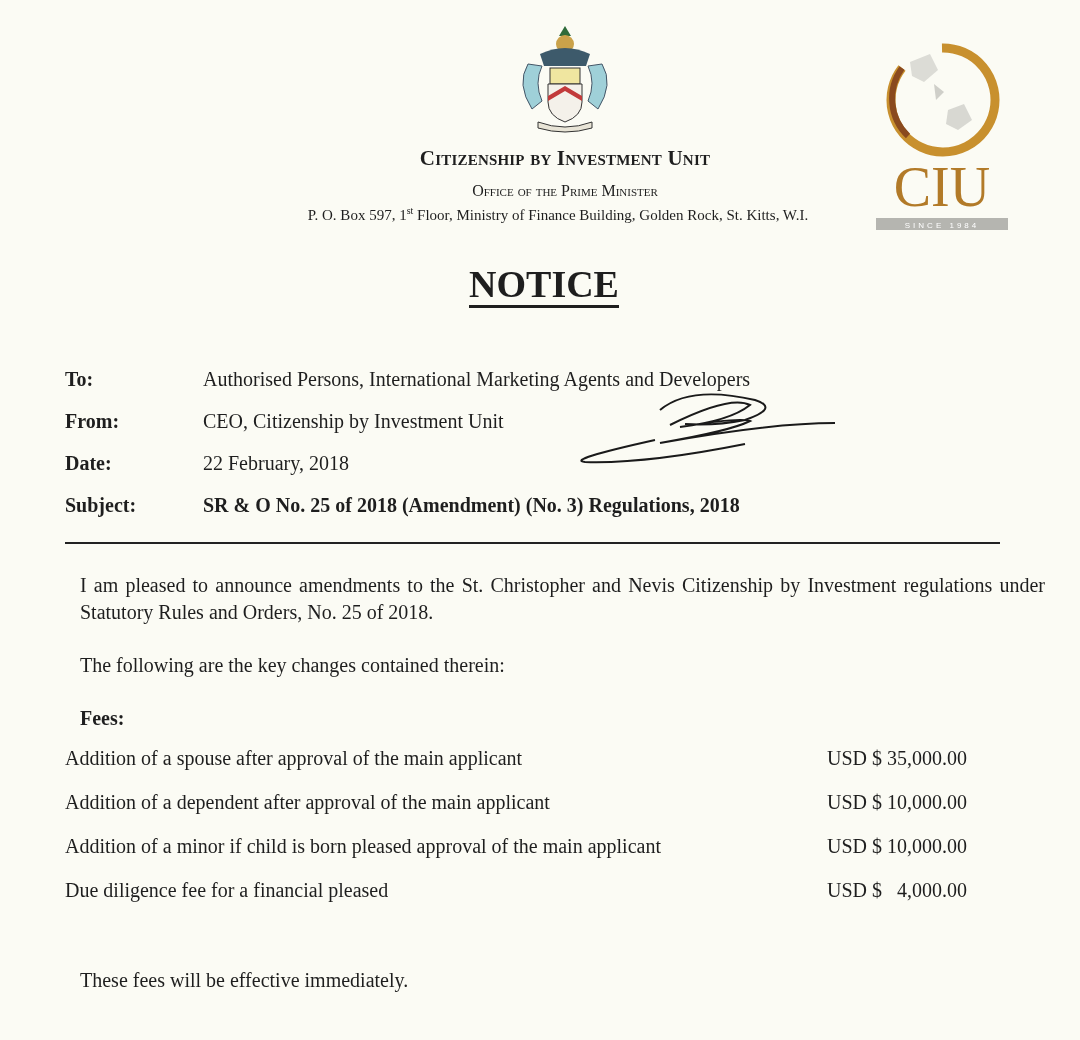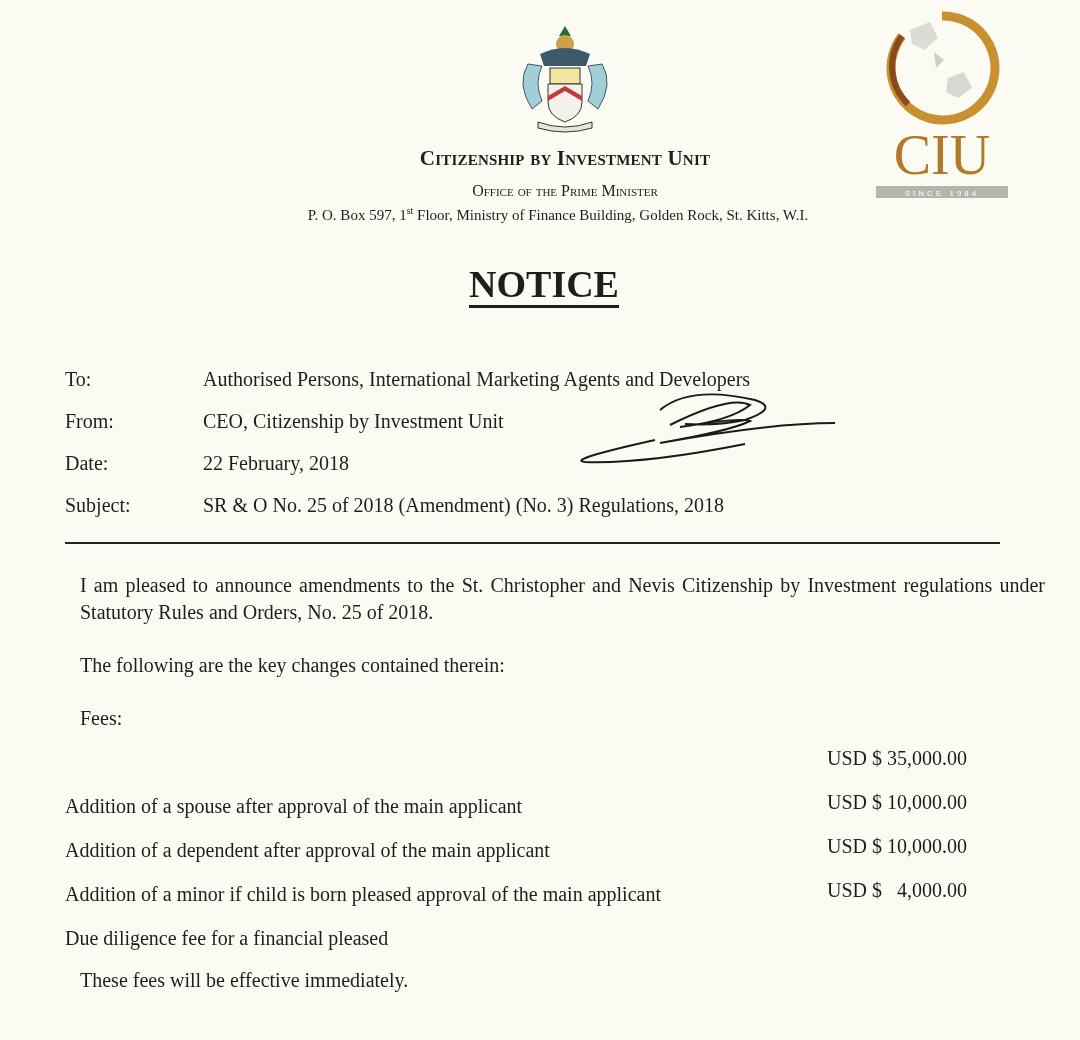--- a/index.html
+++ b/index.html
@@ -1,34 +1,34 @@
 <!DOCTYPE html>
 <html><head>
 <meta charset="utf-8">
 <style>
   html, body { margin:0; padding:0; }
   body { width:1080px; height:1040px; background:#fbfbf4; position:relative; overflow:hidden;
          font-family:"Liberation Serif", serif; color:#1e1e1e; }
   .abs { position:absolute; }
   .crest { left:510px; top:24px; width:110px; height:110px; }
-  .ciu-logo { left:872px; top:8px; width:140px; height:195px; }
+  .ciu-logo { left:872px; top:40px; width:140px; height:195px; }
   .unit-title { left:0; width:1130px; top:146px; text-align:center; font-size:21px; font-weight:bold; font-variant:small-caps; letter-spacing:0.2px; }
   .unit-sub { left:0; width:1130px; top:182px; text-align:center; font-size:16px; font-variant:small-caps; }
   .unit-addr { left:0; width:1116px; top:205px; text-align:center; font-size:15px; }
   .unit-addr sup { font-size:10px; }
   .notice { left:0; width:1088px; top:262px; text-align:center; font-size:38px; font-weight:bold; }
   .notice span { border-bottom:3px solid #1e1e1e; padding-bottom:0px; }
   .meta-row { left:65px; font-size:20px; }
   .meta-label { position:absolute; left:0; width:120px; }
   .meta-val { position:absolute; left:138px; white-space:nowrap; }
-  .bold { font-weight:normal; }
+  .bold { font-weight:bold; }
   .rule { left:65px; top:542px; width:935px; height:2px; background:#222; }
   .para { left:80px; width:965px; font-size:20px; line-height:27px; text-align:justify; }
   .fee-row { left:65px; width:930px; font-size:20px; }
-  .fee-desc { position:absolute; left:0; white-space:nowrap;margin-top:48px; }
+  .fee-desc { position:absolute; left:0; white-space:nowrap; }
   .fee-amt { position:absolute; left:762px; white-space:pre; }
   .sig { left:570px; top:380px; width:270px; height:95px; }
 </style>
 </head>
 <body>
 
 <div class="abs crest">
   <svg width="110" height="110" viewBox="0 0 110 110">
     <path d="M55 2 l6 10 h-12z" fill="#2e6b3a"></path>
     <ellipse cx="55" cy="20" rx="9" ry="9" fill="#caa24a"></ellipse>

